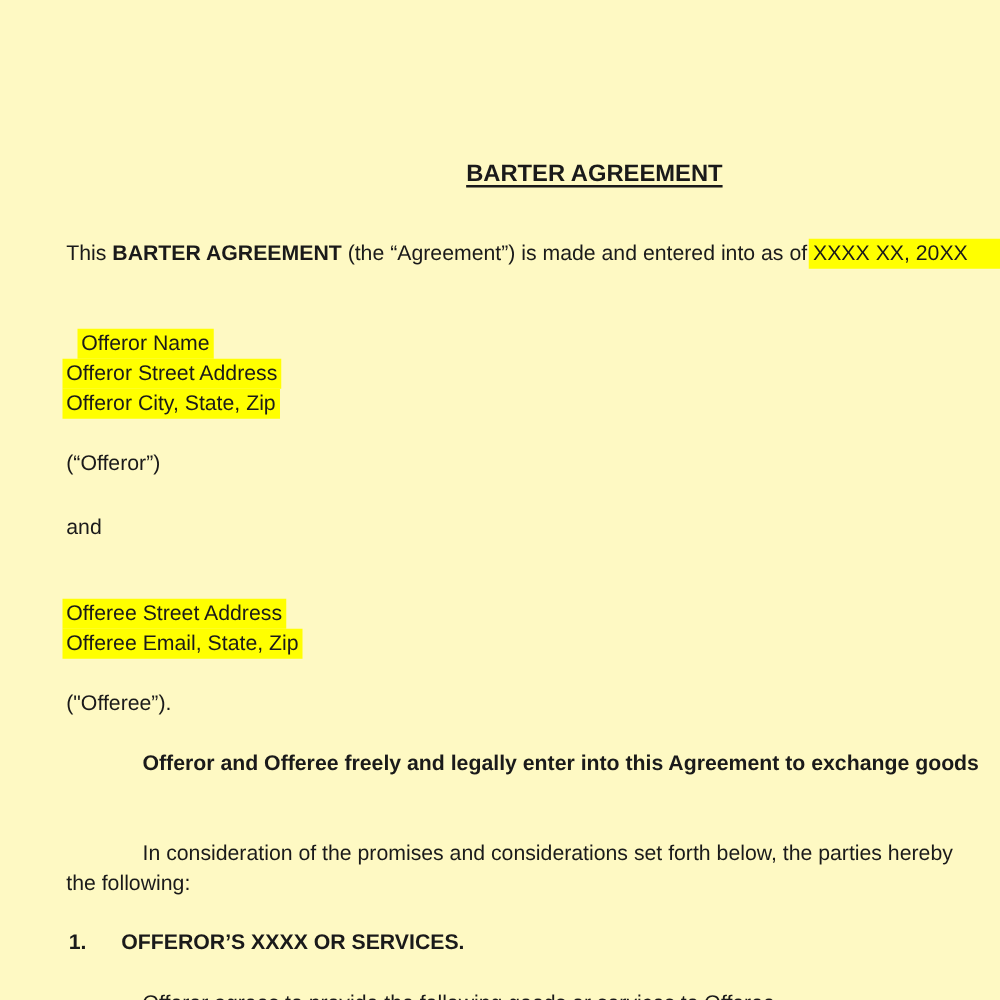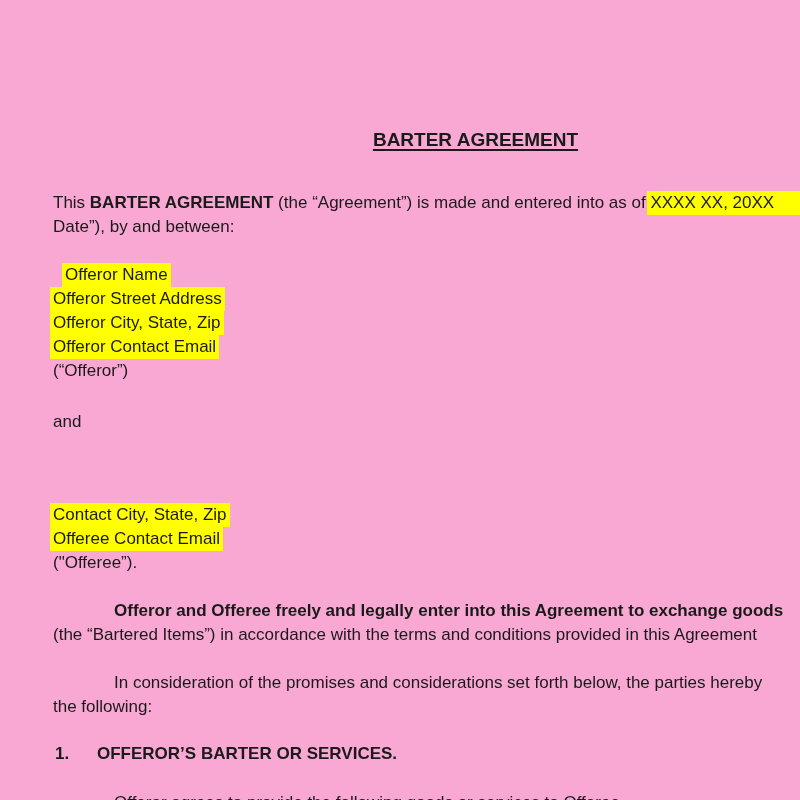--- a/index.html
+++ b/index.html
@@ -34,32 +34,29 @@
     line-height: 24px;
     padding: 0 3px;
     margin-left: -3px;
   }
   .bleed { padding-right: 120px; }
   .num { display: inline-block; width: 42px; }
 </style>
 </head>
 <body>
 
-<div class="frame" id="doc-frame" style="background: #f9a8d4; color: rgb(26, 26, 26); --hl-color: #ffff00;">
+<div class="frame" id="doc-frame" style="background: #fef9c3; color: rgb(26, 26, 26); --hl-color: #ffff00;">
     <div class="line center" style="top: 128px; left: 53px; width: 845px; font-size: 19px;"><span class="b u">BARTER AGREEMENT</span></div>
     <div class="line" style="top: 191px; left: 53px;"><span>This </span><span class="b">BARTER AGREEMENT</span><span> (the “Agreement”) is made and entered into as of </span><span class="hl bleed">XXXX XX, 20XX</span></div>
-    <div class="line" style="top: 215px; left: 53px;"><span>Date”), by and between:</span></div>
     <div class="line" style="top: 263px; left: 53px; margin-left: 12px;"><span class="hl">Offeror Name</span></div>
     <div class="line" style="top: 287px; left: 53px; text-align: right;"><span class="hl">Offeror Street Address</span></div>
     <div class="line" style="top: 311px; left: 53px;"><span class="hl">Offeror City, State, Zip</span></div>
-    <div class="line" style="top: 335px; left: 53px;"><span class="hl">Offeror Contact Email</span></div>
     <div class="line" style="top: 359px; left: 53px;"><span>(“Offeror”)</span></div>
     <div class="line" style="top: 410px; left: 53px;"><span>and</span></div>
-    <div class="line" style="top: 503px; left: 53px;"><span class="hl">Contact City, State, Zip</span></div>
-    <div class="line" style="top: 527px; left: 53px;"><span class="hl">Offeree Contact Email</span></div>
+    <div class="line" style="top: 479px; left: 53px;"><span class="hl">Offeree Street Address</span></div>
+    <div class="line" style="top: 503px; left: 53px;"><span class="hl">Offeree Email, State, Zip</span></div>
     <div class="line" style="top: 551px; left: 53px;"><span>("Offeree”).</span></div>
     <div class="line" style="top: 599px; left: 114px; font-weight: bold;"><span>Offeror and Offeree freely and legally enter into this Agreement to exchange goods</span></div>
-    <div class="line" style="top: 623px; left: 53px;"><span>(the “Bartered Items”) in accordance with the terms and conditions provided in this Agreement</span></div>
     <div class="line" style="top: 671px; left: 114px;"><span>In consideration of the promises and considerations set forth below, the parties hereby</span></div>
     <div class="line" style="top: 695px; left: 53px;"><span>the following:</span></div>
-    <div class="line" style="top: 742px; left: 55px;"><span class="b num">1.</span><span class="b">OFFEROR’S BARTER OR SERVICES.</span></div>
+    <div class="line" style="top: 742px; left: 55px;"><span class="b num">1.</span><span class="b">OFFEROR’S XXXX OR SERVICES.</span></div>
     <div class="line" style="top: 791px; left: 114px;"><span>Offeror agrees to provide the following goods or services to Offeree</span></div>
   </div>
 
 </body></html>

